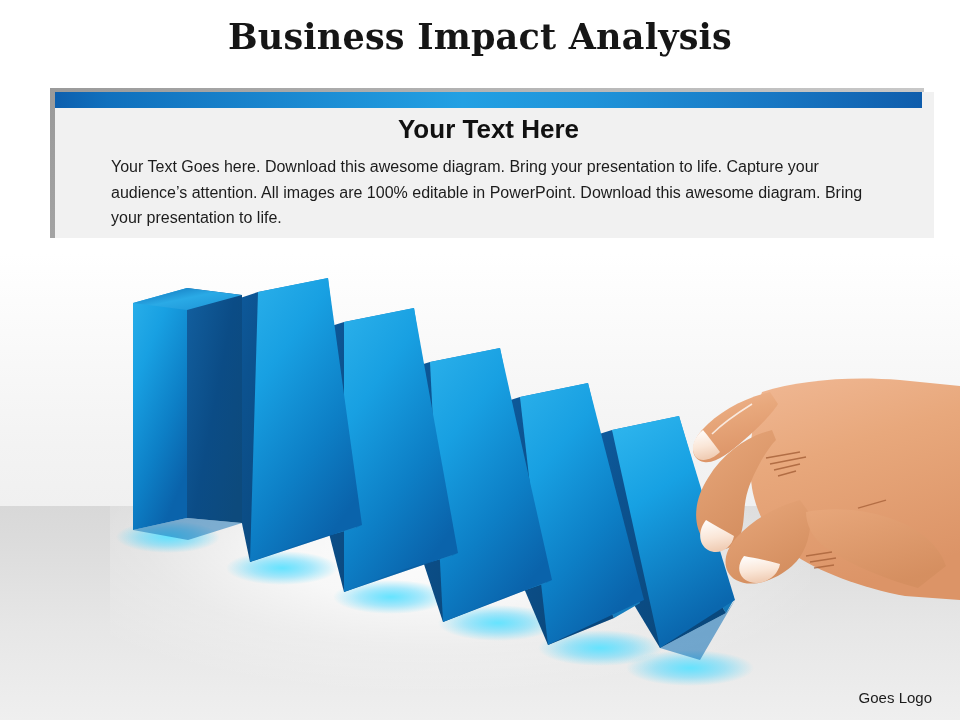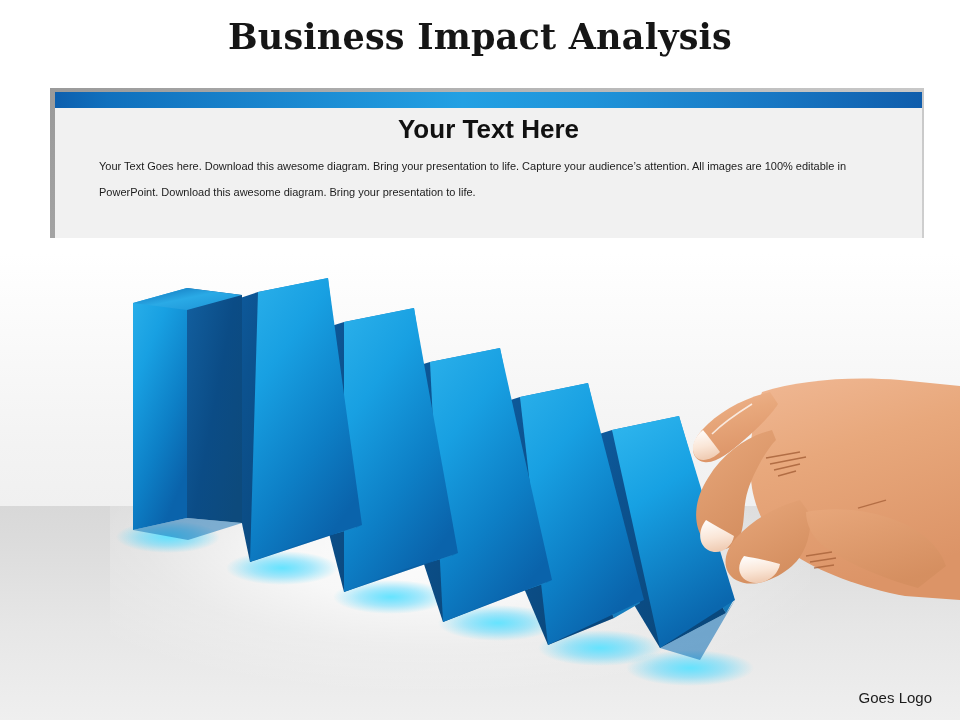--- a/index.html
+++ b/index.html
@@ -60,43 +60,44 @@
     width: 874px; height: 150px;
     background: linear-gradient(135deg, #9a9a9a 0%, #b5b5b5 45%, #cfcfcf 100%);
     filter: blur(0.4px);
   }
   .panel {
     position: absolute;
     left: 55px; top: 92px;
     width: 867px; height: 146px;
     background: #f1f1f1;
     overflow: hidden;
+    padding-left: 12px;
   }
   .panel-bar {
     position: absolute;
     left: 0; top: 0;
     width: 867px; height: 16px;
     background: linear-gradient(90deg,
       #0d5fae 0%, #1070bd 6%, #1a87cf 26%, #22a0e3 47%,
       #1f93d9 62%, #1878c4 82%, #0f5dac 100%);
   }
   .panel-heading {
     position: absolute;
     left: 0; top: 22px;
     width: 867px;
     text-align: center;
     font-size: 26px;
     font-weight: 700;
     color: #111111;
   }
   .panel-body {
     position: absolute;
-    left: 44px; top: 62px;
+    left: 56px; top: 62px;
     width: 760px;
-    font-size: 11px;
+    font-size: 16px;
     line-height: 25.5px;
     color: #1c1c1c;
     text-align: left;
   }
 
   
   #dominoes {
     position: absolute;
     left: 0; top: 0;
     width: 960px; height: 720px;

